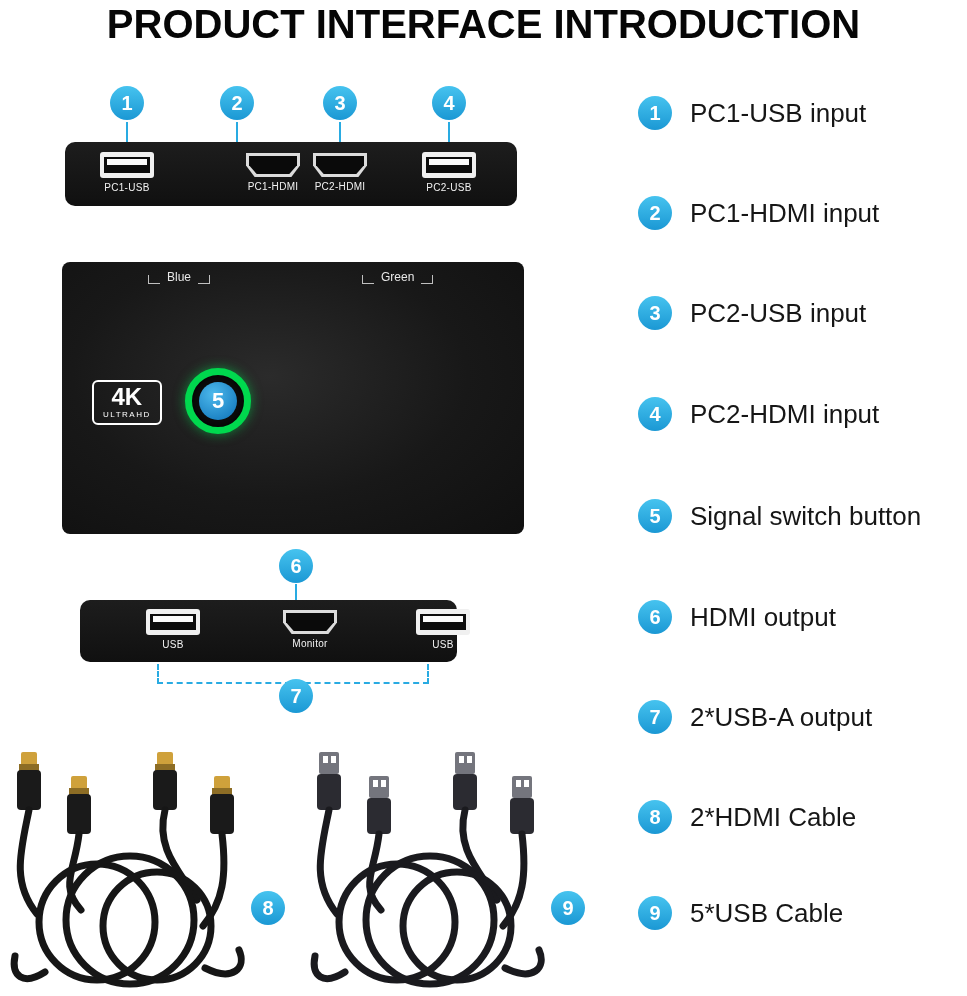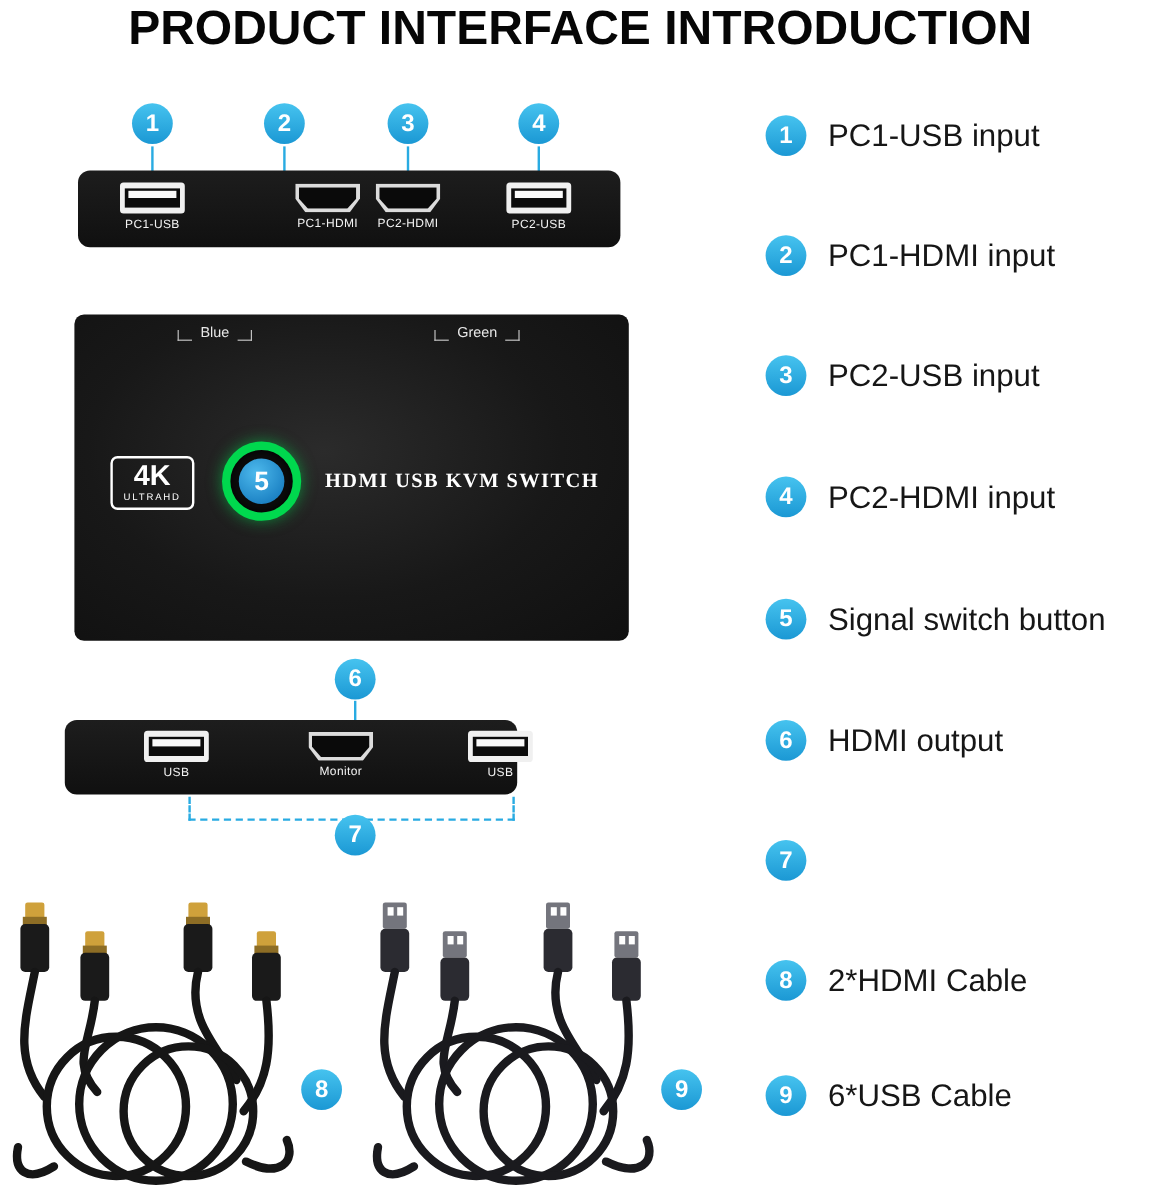--- a/index.html
+++ b/index.html
@@ -139,28 +139,27 @@
 
     <div class="badge-4k">
       <div class="big">4K</div>
       <div class="small">ULTRAHD</div>
     </div>
 
     <div class="switch-btn-outer">
       <div class="switch-btn-inner">5</div>
     </div>
 
-    <div class="device-title">HDMI USB KVM SWITCH</div>
   </div>
 
   <div class="callout" style="left:279px; top:549px;">6</div>
   <div class="arrow-line" style="left:295px; top:584px; height:24px;"></div>
   <div class="arrow-head" style="left:291px; top:608px;"></div>
 
-  <div class="panel" style="left:54px; top:600px; width:377px; height:62px;">
+  <div class="panel" style="left:80px; top:600px; width:377px; height:62px;">
     <div class="port" style="left:63px; top:9px;">
       <div class="usb-jack">
           <div class="usb-slot">
             <div class="usb-tongue"></div>
           </div>
         </div>
       <div class="port-label">USB</div>
     </div>
     <div class="port" style="left:200px; top:10px;text-align:center;">
       <div class="hdmi-jack">
@@ -275,23 +274,24 @@
   <div class="legend-item" style="top:499px;">
     <span class="badge">5</span>
     <span class="legend-label">Signal switch button</span>
   </div>
   <div class="legend-item" style="top:600px;">
     <span class="badge">6</span>
     <span class="legend-label">HDMI output</span>
   </div>
   <div class="legend-item" style="top:700px;">
     <span class="badge">7</span>
+    <span class="legend-label">2*USB-A output</span>
   </div>
   <div class="legend-item" style="top:800px;">
     <span class="badge">8</span>
     <span class="legend-label">2*HDMI Cable</span>
   </div>
   <div class="legend-item" style="top:896px;">
     <span class="badge">9</span>
-    <span class="legend-label">6*USB Cable</span>
+    <span class="legend-label">5*USB Cable</span>
   </div>
 
 </div>
 
 </body></html>

